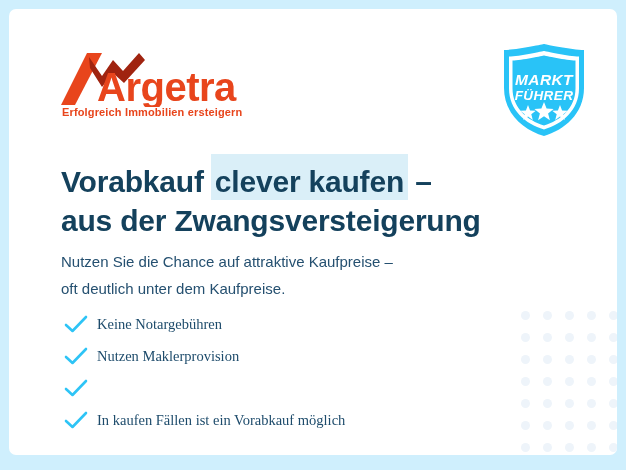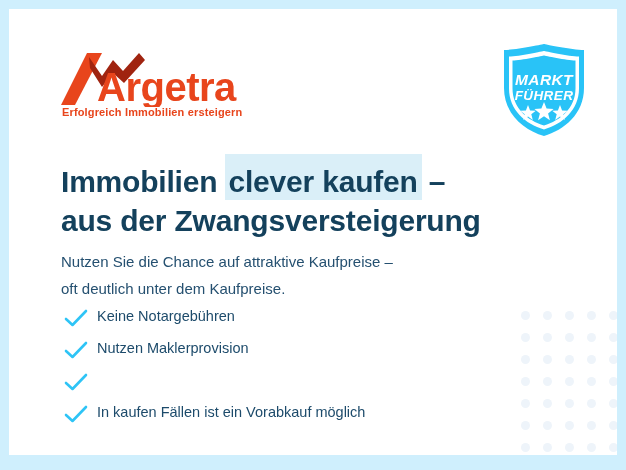--- a/index.html
+++ b/index.html
@@ -24,20 +24,21 @@
     overflow: hidden;
   }
   .canvas {
     position: absolute;
     left: 9px;
     top: 9px;
     width: 608px;
     height: 446px;
     background: #ffffff;
     overflow: hidden;
+    border-radius: 7px;
   }
 
   
   .dot-grid {
     position: absolute;
     left: 512px;
     top: 302px;
     display: grid;
     grid-template-columns: repeat(5, 22px);
     grid-auto-rows: 22px;
@@ -120,21 +121,23 @@
     position: absolute;
     left: 54px;
     top: 299px;
     z-index: 2;
     list-style: none;
     margin: 0;
     padding: 0;
   }
   .benefits li {
     display: flex;
+    align-items: center;
     height: 32px;
+    font-family: Liberation Serif, serif;
   }
   .check {
     flex: 0 0 auto;
     width: 26px;
     height: 20px;
     margin-right: 8px;
     display: block;
   }
   .benefit-label {
     font-size: 14.5px;
@@ -210,21 +213,21 @@
         <text x="46" y="58" text-anchor="middle" font-family="'Liberation Sans', sans-serif" font-size="13.5" font-weight="bold" fill="#ffffff" letter-spacing="0.4" id="badge-l2">FÜHRER</text>
         <g fill="#ffffff">
           <polygon points="30,63 32.1,68.4 37.8,68.7 33.3,72.3 34.8,77.9 30,74.6 25.2,77.9 26.7,72.3 22.2,68.7 27.9,68.4"></polygon>
           <polygon points="46,60 48.6,66.6 55.6,67 50.1,71.4 51.9,78.3 46,74.3 40.1,78.3 41.9,71.4 36.4,67 43.4,66.6"></polygon>
           <polygon points="62,63 64.1,68.4 69.8,68.7 65.3,72.3 66.8,77.9 62,74.6 57.2,77.9 58.7,72.3 54.2,68.7 59.9,68.4"></polygon>
         </g>
       </svg>
     </div>
 
     <h1 class="headline">
-      <span><span>Immobilien </span><span class="hl">clever kaufen</span><span> –</span></span>
+      <span><span>Vorabkauf </span><span class="hl">clever kaufen</span><span> –</span></span>
       <br>
       <span>aus der Zwangsversteigerung</span>
     </h1>
 
     <p class="subheadline">
       <span>Nutzen Sie die Chance auf attraktive Kaufpreise –</span>
       <br>
       <span>oft deutlich unter dem Kaufpreise.</span>
     </p>
 

